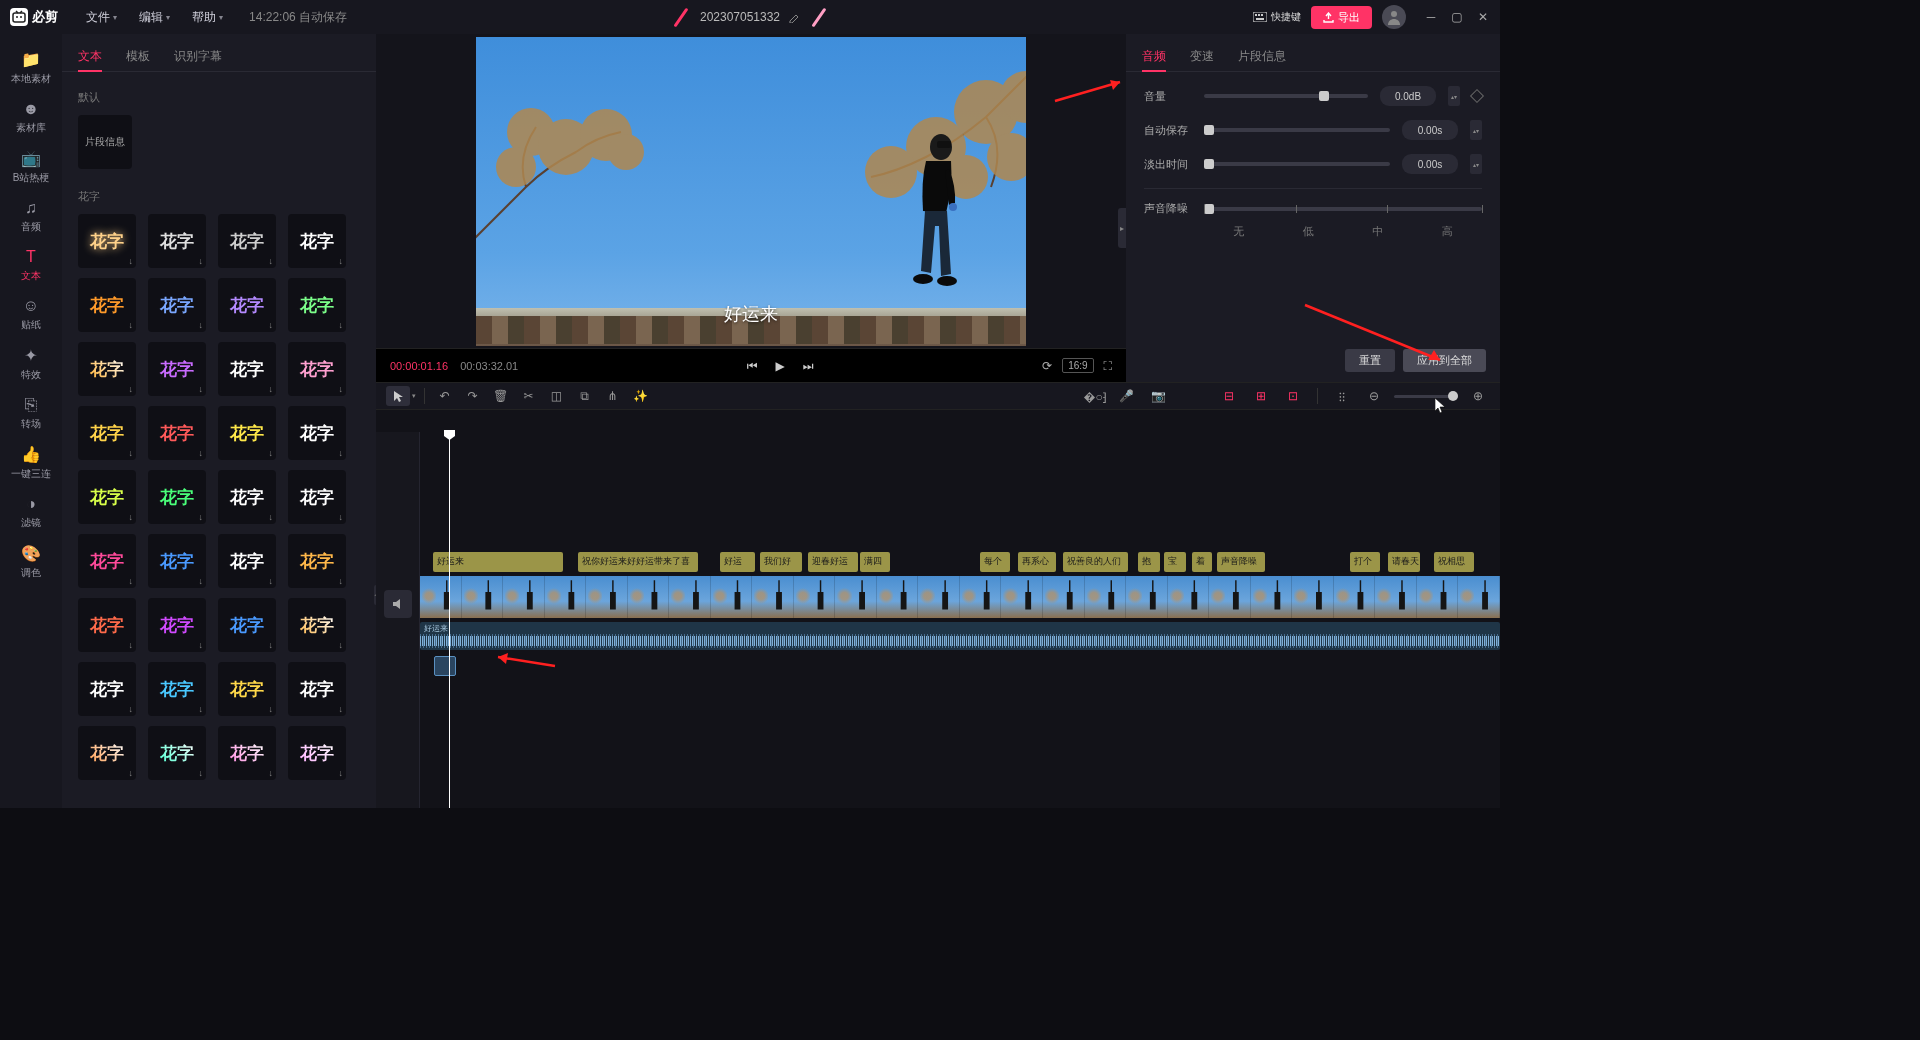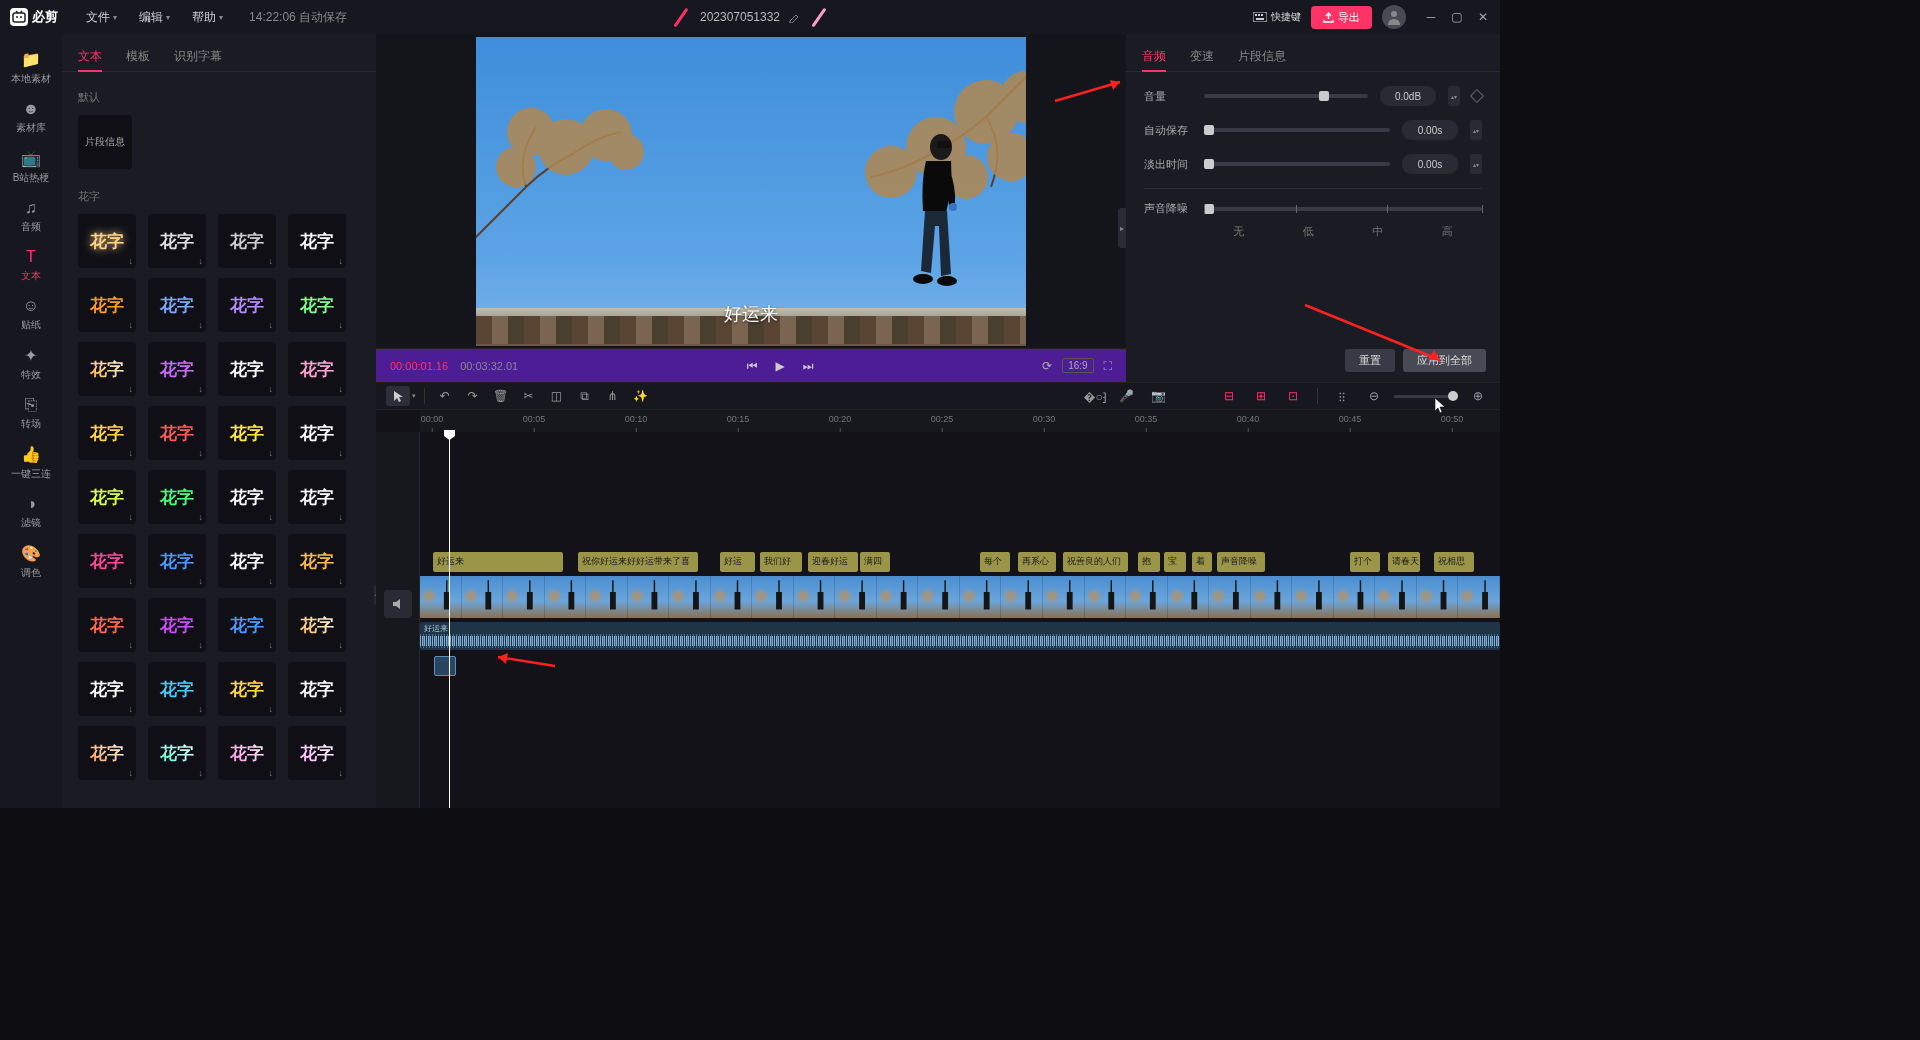--- a/index.html
+++ b/index.html
@@ -49,21 +49,21 @@
 .preview { width:550px; height:309px; position:relative; background:linear-gradient(to bottom,#3f8edb 0%,#5ba3e5 70%,#7ab4ea 100%); overflow:hidden; }
 .tree { position:absolute; }
 .tree.l { left:-20px; top:60px; width:200px; height:160px; }
 .tree.r { right:-30px; top:10px; width:220px; height:200px; }
 .branch { stroke:#5a4030; stroke-width:2; fill:none; }
 .leaf { fill:#b08850; opacity:.85; }
 .wall { position:absolute; bottom:0; left:0; right:0; height:38px; background:linear-gradient(to bottom,#c0c0b0 0%,#888070 50%,#6a5545 100%); }
 .wall::before { content:""; position:absolute; top:8px; left:0; right:0; height:28px; background:repeating-linear-gradient(90deg,#5a4535 0 16px,#7a6550 16px 32px,#4a4030 32px 48px); }
 .man { position:absolute; right:60px; bottom:30px; width:65px; height:185px; }
 .subtitle-ov { position:absolute; bottom:20px; left:50%; transform:translateX(-50%); color:#fff; font-size:18px; text-shadow:0 1px 3px rgba(0,0,0,.6); }
-.play-ctrl { height:34px; display:flex; align-items:center; padding:0 14px; gap:12px; background:#4c1d95; border-top:1px solid #222; }
+.play-ctrl { height:34px; display:flex; align-items:center; padding:0 14px; gap:12px; background:#000000; border-top:1px solid #222; }
 .timecode { color:#ff3366; font-size:11px; }
 .timecode.dur { color:#888; }
 .play-mid { flex:1; display:flex; justify-content:center; align-items:center; gap:18px; color:#ccc; font-size:12px; }
 .play-right { display:flex; align-items:center; gap:10px; color:#aaa; }
 .ratio-box { border:1px solid #555; padding:1px 5px; font-size:10px; border-radius:2px; }
 
 
 .rightp { position:absolute; top:34px; right:0; width:374px; height:348px; background:#1b1b24; }
 .rp-tabs { display:flex; padding:8px 16px 0; gap:24px; border-bottom:1px solid #2a2a34; }
 .rp-tab { padding:6px 0; font-size:12px; color:#888; position:relative; }
@@ -554,33 +554,20 @@
       </div>
     <div class="tb-btn">⊕</div>
   </div>
 </div>
 
 <div class="splitter">
     <div class="splitter-dot">◂</div>
   </div>
 
 <div class="timeline">
-  <div class="ruler" id="ruler">
-      <div class="rlabel" style="left: 12px;">00:00</div>
-      <div class="rlabel" style="left: 114px;">00:05</div>
-      <div class="rlabel" style="left: 216px;">00:10</div>
-      <div class="rlabel" style="left: 318px;">00:15</div>
-      <div class="rlabel" style="left: 420px;">00:20</div>
-      <div class="rlabel" style="left: 522px;">00:25</div>
-      <div class="rlabel" style="left: 624px;">00:30</div>
-      <div class="rlabel" style="left: 726px;">00:35</div>
-      <div class="rlabel" style="left: 828px;">00:40</div>
-      <div class="rlabel" style="left: 930px;">00:45</div>
-      <div class="rlabel" style="left: 1032px;">00:50</div>
-    </div>
   <div class="tracks">
     <div class="trk-head">
       <div class="mute-sq">
         <svg width="14" height="14">
             <path d="M2 5v4h3l4 3V2L5 5z" fill="#aaa"></path>
           </svg>
       </div>
     </div>
     <div class="trk-body">
       <div class="sub-track" id="sub-track">

